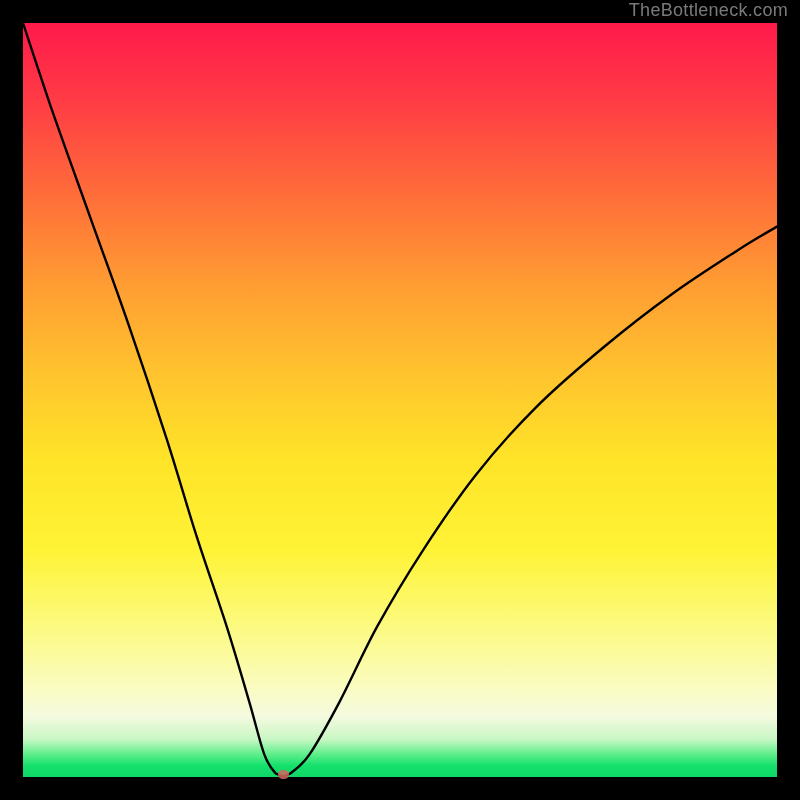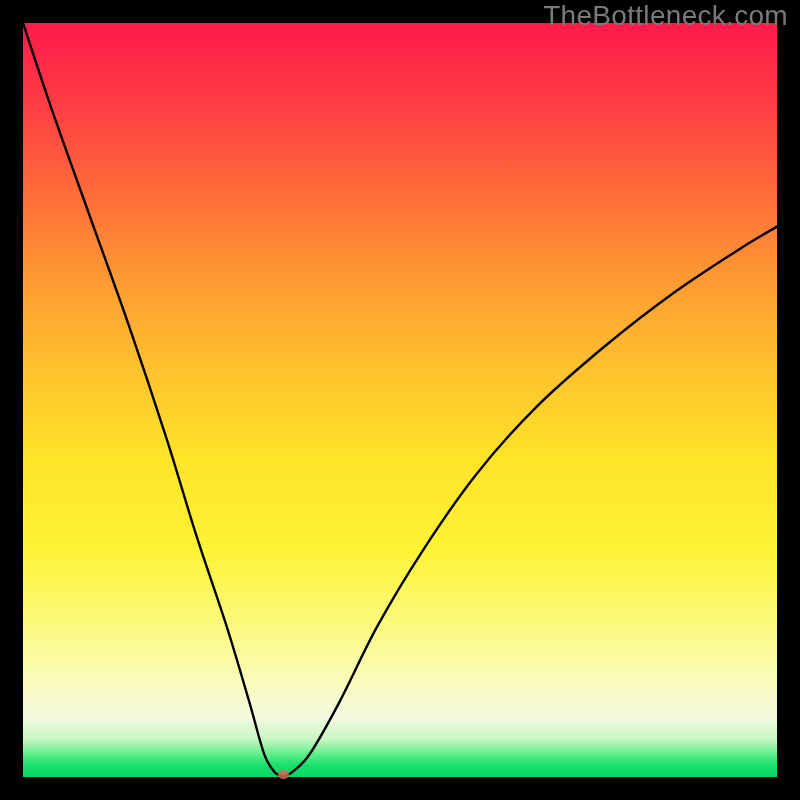--- a/index.html
+++ b/index.html
@@ -51,21 +51,21 @@
     position: absolute;
     left: 0; top: 0;
     width: 754px;
     height: 754px;
   }
   #watermark {
     position: absolute;
     top: 0px;
     right: 12px;
     color: #7a7a7a;
-    font-size: 28px;
+    font-size: 18px;
     letter-spacing: 0.3px;
     font-weight: 500;
     user-select: none;
   }
   #dot {
     position: absolute;
     width: 11px;
     height: 9px;
     border-radius: 45%;
     background: #d1675d;

